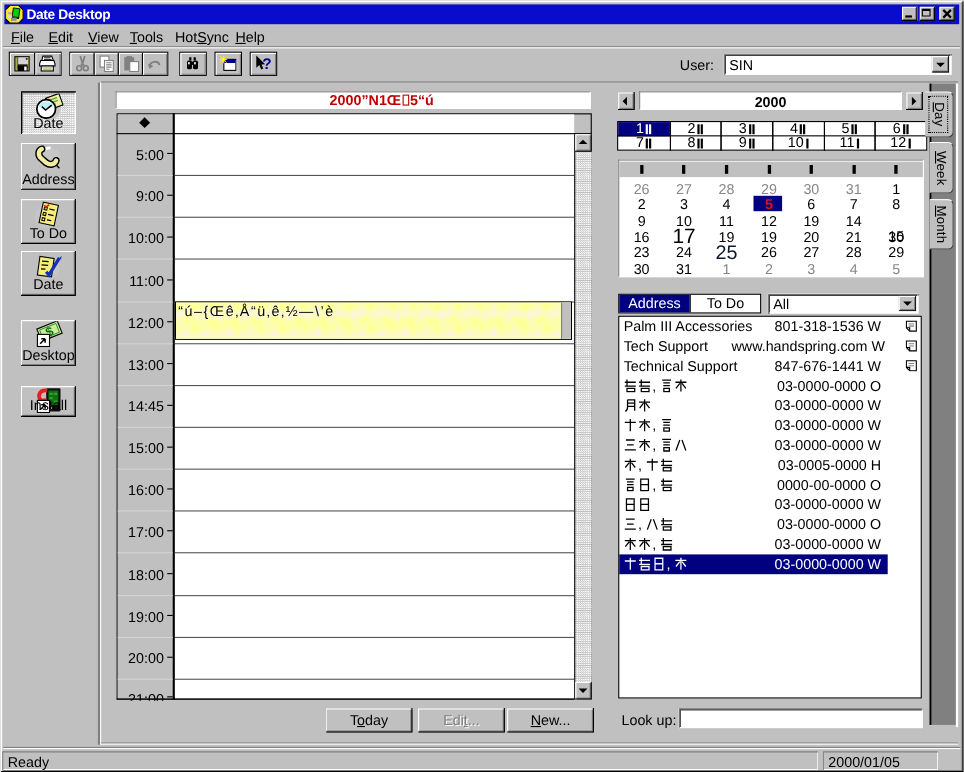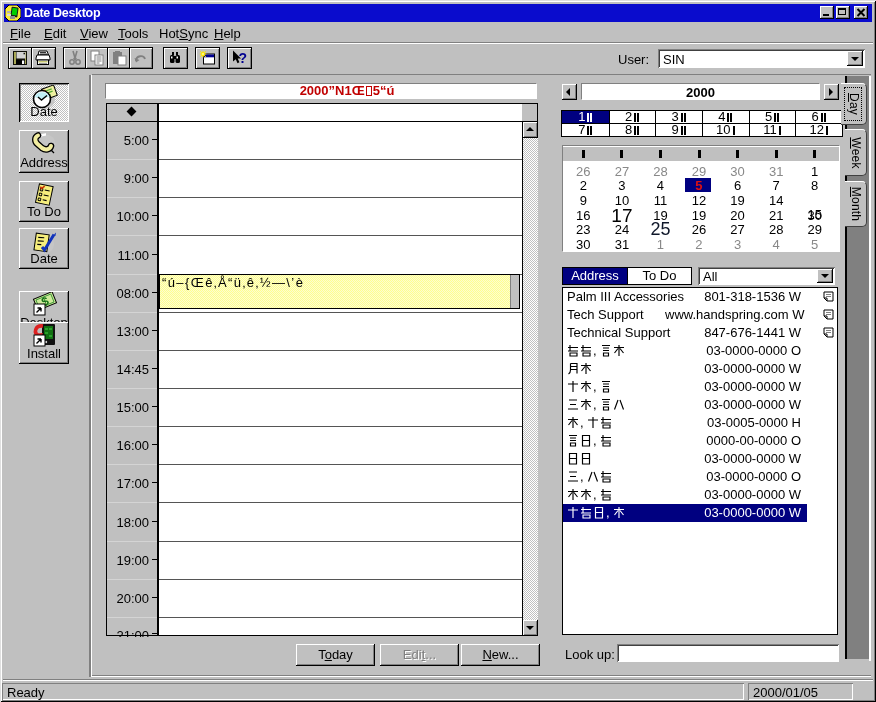--- a/index.html
+++ b/index.html
@@ -221,21 +221,21 @@
 <g transform="rotate(-22 15 9)">
         <rect x="5" y="3" width="20" height="12" fill="#cdeb9a" stroke="#000"></rect>
 <rect x="7" y="4.7" width="16" height="8.6" fill="none" stroke="#2e8b2e" stroke-width="0.8"></rect>
 <text x="11.5" y="13.5" font-size="12" font-weight="bold" fill="#157015" font-family="Liberation Sans">$</text>
       </g>
 <rect x="4" y="12" width="11" height="11" fill="#fff" stroke="#000"></rect>
 <path d="M6.5 20.5 L11 16 M11 16 L7.5 16 M11 16 L11 19.5" stroke="#000" stroke-width="1.4" fill="none"></path>
 </svg>
     <div class="side-lbl">Desktop</div>
   </div>
-<div class="abs side-btn" style="top:322px;height:42px">
+<div class="abs side-btn" style="top:351px;height:28px">
     <svg width="28" height="26" viewBox="0 0 28 26" style="position:absolute;left:11px;top:1px">
 <rect x="12" y="1" width="13" height="21" rx="1" fill="#101010"></rect>
 <rect x="14" y="3" width="9" height="13" fill="#117011"></rect>
 <path d="M15 5h3v2h-3z M19 5h3v2h-3z M15 9h3v2h-3z M19 12h3v2h-3z" fill="#2aa02a"></path>
 <circle cx="16" cy="19" r="1.2" fill="#d0d0d0"></circle>
 <path d="M13 3 C5 2 3 10 9 13" stroke="#dd2222" stroke-width="3.6" fill="none"></path>
 <path d="M7 10.5 L10.5 15.5 L13 10 Z" fill="#dd2222"></path>
 <rect x="4" y="12" width="11" height="11" fill="#fff" stroke="#000"></rect>
 <path d="M6.5 20.5 L11 16 M11 16 L7.5 16 M11 16 L11 19.5" stroke="#000" stroke-width="1.4" fill="none"></path>
 </svg>
@@ -263,21 +263,21 @@
 <div class="abs" style="left:159px;top:197.3px;width:363px;height:1px;background:#555"></div>
 <div class="abs" style="left:107px;top:197.3px;width:50px;height:1px;background:#d4d4d4"></div>
 <div class="abs" style="left:105px;top:209.3px;width:44px;text-align:right;font-size:13px">10:00</div>
 <div class="abs" style="left:152px;top:215.3px;width:5px;height:1px;background:#000"></div>
 <div class="abs" style="left:159px;top:235.4px;width:363px;height:1px;background:#555"></div>
 <div class="abs" style="left:107px;top:235.4px;width:50px;height:1px;background:#d4d4d4"></div>
 <div class="abs" style="left:105px;top:247.5px;width:44px;text-align:right;font-size:13px">11:00</div>
 <div class="abs" style="left:152px;top:253.5px;width:5px;height:1px;background:#000"></div>
 <div class="abs" style="left:159px;top:273.6px;width:363px;height:1px;background:#555"></div>
 <div class="abs" style="left:107px;top:273.6px;width:50px;height:1px;background:#d4d4d4"></div>
-<div class="abs" style="left:105px;top:285.6px;width:44px;text-align:right;font-size:13px">08:00</div>
+<div class="abs" style="left:105px;top:285.6px;width:44px;text-align:right;font-size:13px">12:00</div>
 <div class="abs" style="left:152px;top:291.6px;width:5px;height:1px;background:#000"></div>
 <div class="abs" style="left:159px;top:311.7px;width:363px;height:1px;background:#555"></div>
 <div class="abs" style="left:107px;top:311.7px;width:50px;height:1px;background:#d4d4d4"></div>
 <div class="abs" style="left:105px;top:323.8px;width:44px;text-align:right;font-size:13px">13:00</div>
 <div class="abs" style="left:152px;top:329.8px;width:5px;height:1px;background:#000"></div>
 <div class="abs" style="left:159px;top:349.8px;width:363px;height:1px;background:#555"></div>
 <div class="abs" style="left:107px;top:349.8px;width:50px;height:1px;background:#d4d4d4"></div>
 <div class="abs" style="left:105px;top:361.9px;width:44px;text-align:right;font-size:13px">14:45</div>
 <div class="abs" style="left:152px;top:367.9px;width:5px;height:1px;background:#000"></div>
 <div class="abs" style="left:159px;top:388.0px;width:363px;height:1px;background:#555"></div>

